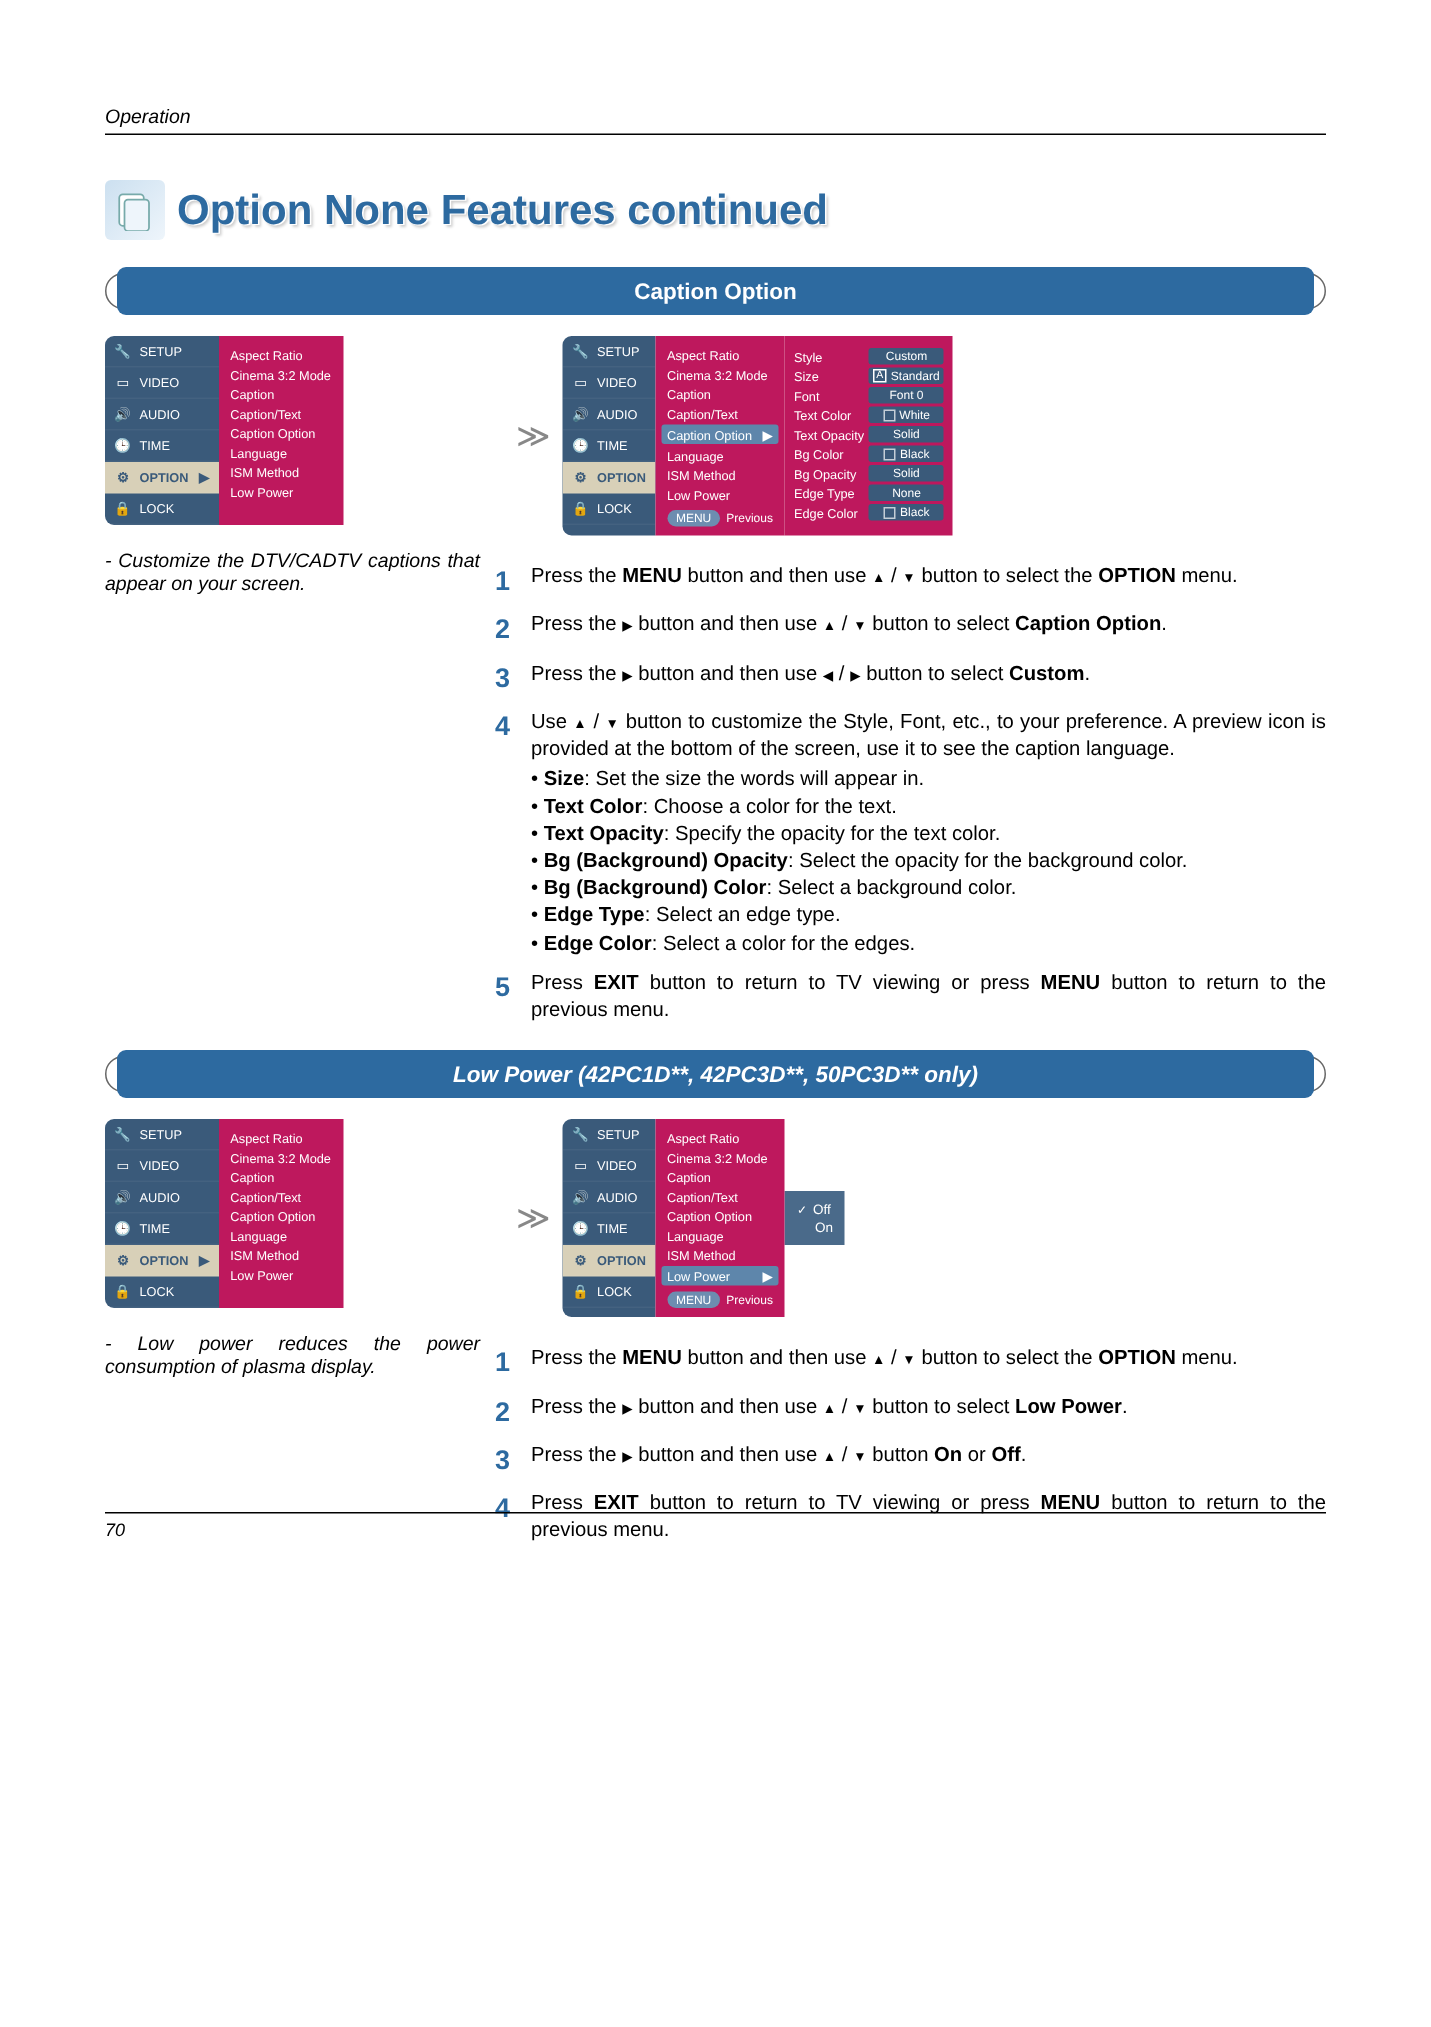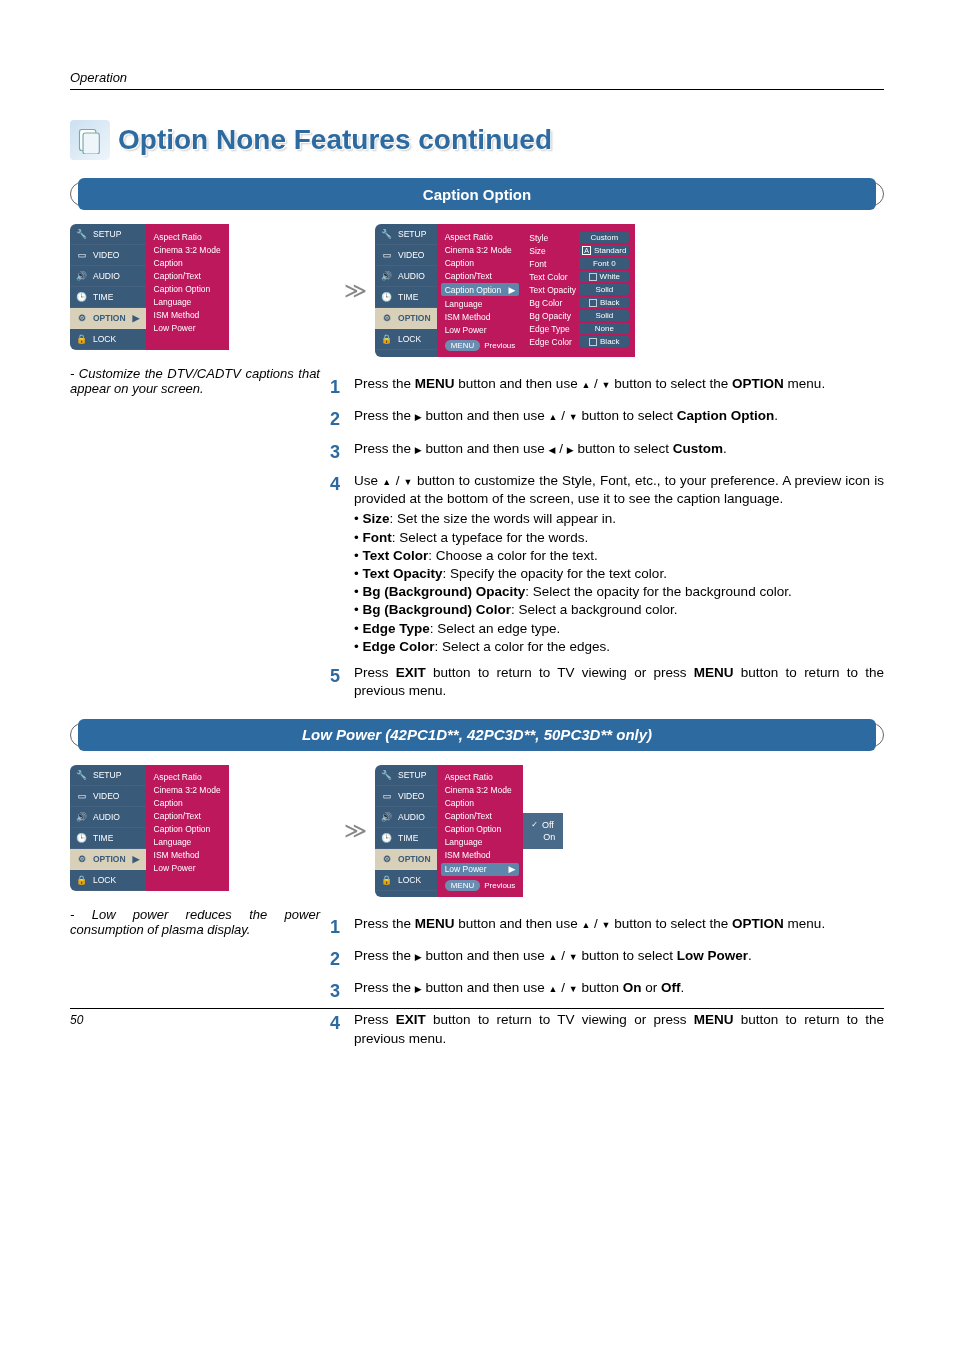--- a/index.html
+++ b/index.html
@@ -420,21 +420,20 @@
       <div class="step">
         <div class="step-num">3</div>
         <div class="step-body"><span>Press the </span><span class="tri-right"></span><span> button and then use </span><span class="tri-left"></span> / <span class="tri-right"></span><span> button to select </span><b>Custom</b><span>.</span></div>
       </div>
       <div class="step">
         <div class="step-num">4</div>
         <div class="step-body">
           <span>Use </span><span class="tri-up"></span> / <span class="tri-down"></span><span> button to customize the Style, Font, etc., to your preference. A preview icon is provided at the bottom of the screen, use it to see the caption language.</span>
           <ul class="bullets">
             <li><b>Size</b><span>: Set the size the words will appear in.</span></li>
-            <li><b>Font</b><span>: Select a typeface for the words.</span></li>
             <li><b>Text Color</b><span>: Choose a color for the text.</span></li>
             <li><b>Text Opacity</b><span>: Specify the opacity for the text color.</span></li>
             <li><b>Bg (Background) Opacity</b><span>: Select the opacity for the background color.</span></li>
             <li><b>Bg (Background) Color</b><span>: Select a background color.</span></li>
             <li><b>Edge Type</b><span>: Select an edge type.</span></li>
             <li><b>Edge Color</b><span>: Select a color for the edges.</span></li>
           </ul>
         </div>
       </div>
       <div class="step">
@@ -568,14 +567,14 @@
         <div class="step-body"><span>Press the </span><span class="tri-right"></span><span> button and then use </span><span class="tri-up"></span> / <span class="tri-down"></span><span> button </span><b>On</b><span> or </span><b>Off</b><span>.</span></div>
       </div>
       <div class="step">
         <div class="step-num">4</div>
         <div class="step-body"><span>Press </span><b>EXIT</b><span> button to return to TV viewing or press </span><b>MENU</b><span> button to return to the previous menu.</span></div>
       </div>
     </div>
   </div>
 
   <div class="pagefoot-rule"></div>
-  <div class="pagefoot">50</div>
+  <div class="pagefoot">70</div>
 </div>
 
 </body></html>

